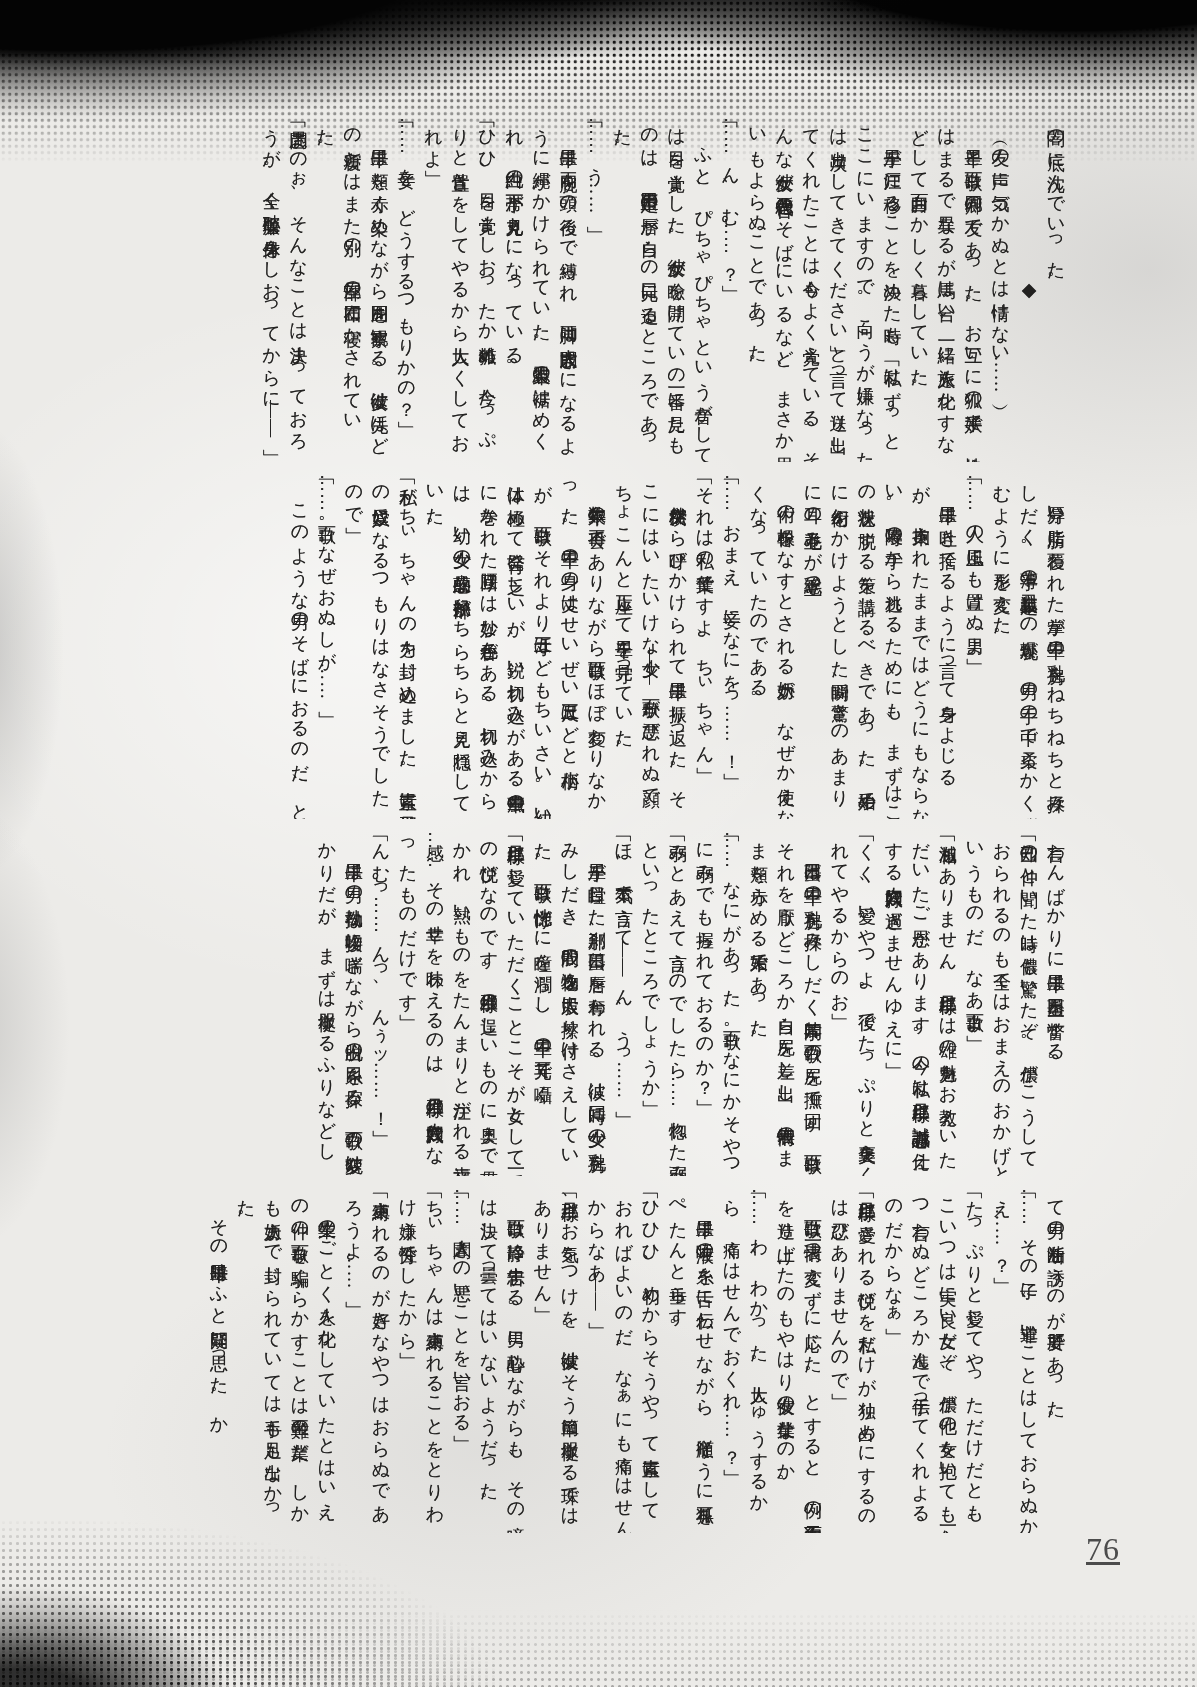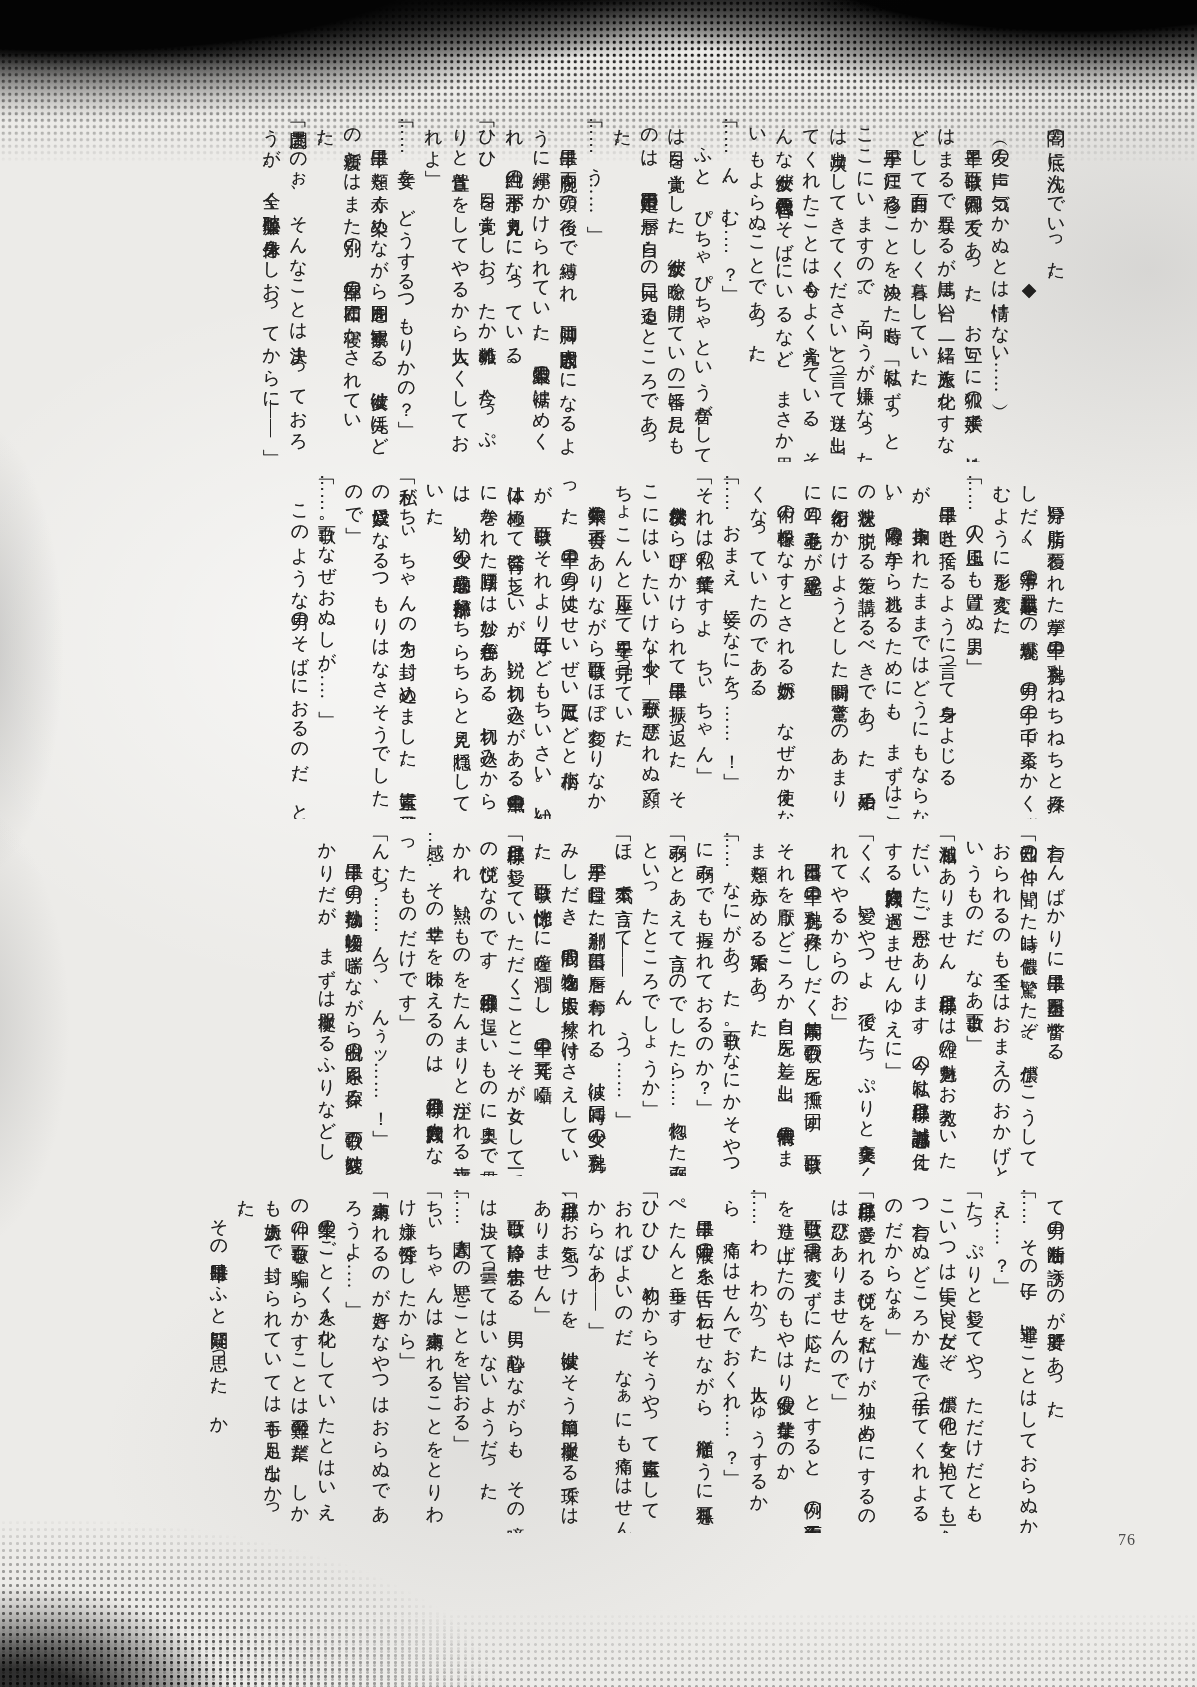--- a/index.html
+++ b/index.html
@@ -81,25 +81,26 @@
     letter-spacing: 1px;
     color: #222120;
     text-shadow: 0 0 .4px rgba(40,40,40,.55);
   }
   .band .para { margin: 0; padding: 0; }
   .para-center { text-align: center; font-size: 19px; }
   
   .page-number {
     position: absolute;
     top: 1531px;
-    right: 61px;
-    font-size: 16px;
+    right: 77px;
+    font-size: 32px;
     color: #4c4c4c;
     letter-spacing: 1px;
     z-index: 2;
+    text-decoration: underline;
   }
 </style>
 </head>
 <body>
 
 <div class="page">
 
   <div class="deco deco-top"></div>
   <div class="deco deco-left"></div>
   <div class="deco deco-bottom"></div>

